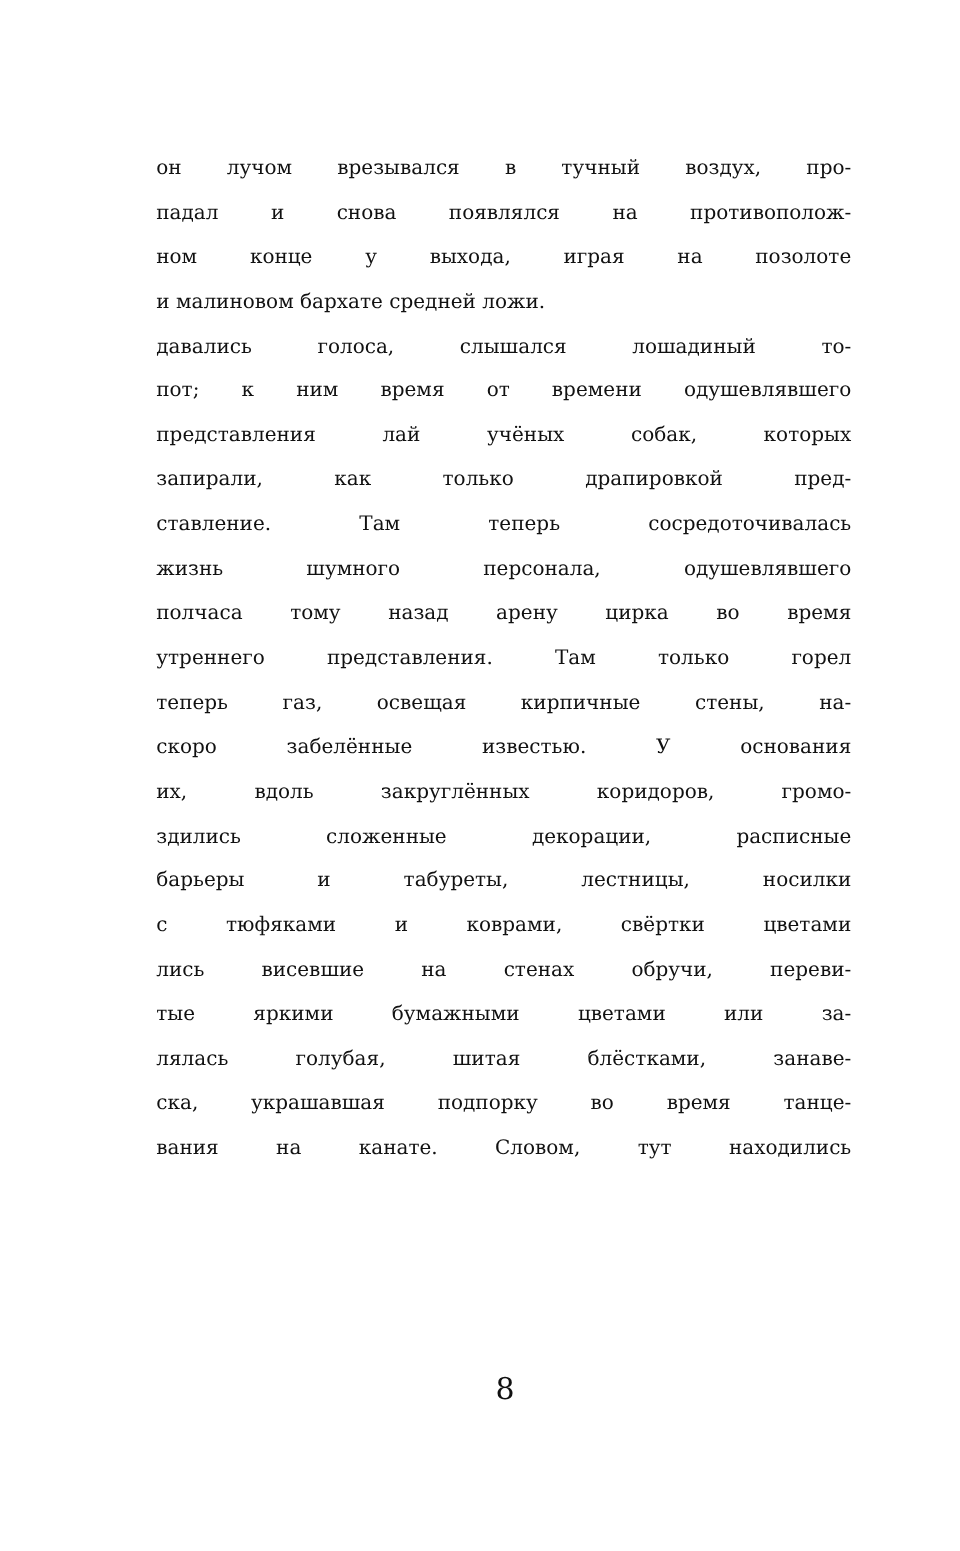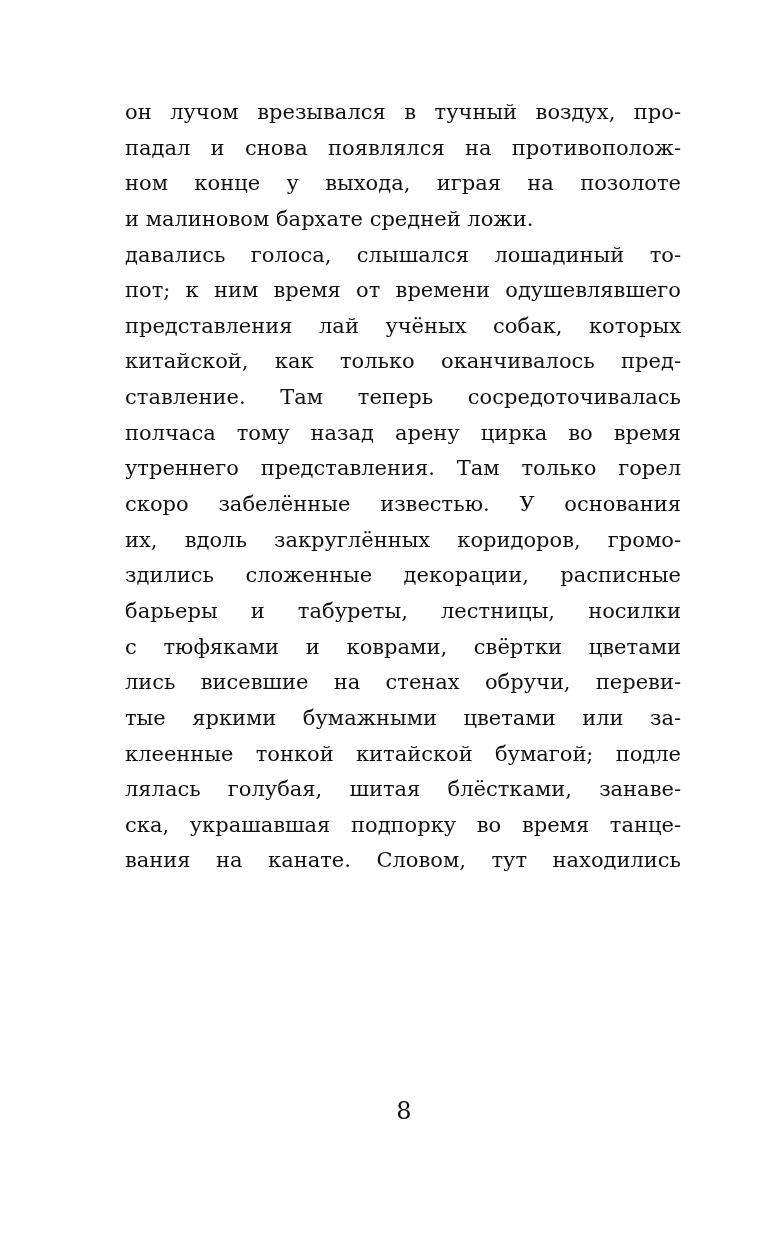--- a/index.html
+++ b/index.html
@@ -17,24 +17,24 @@
       position: absolute;
       left: 0;
       top: 0;
       width: 768px;
       height: 1241px;
       background: #ffffff;
     }
     .text-block {
       position: absolute;
       left: 125px;
-      top: 95px;
+      top: 116px;
       width: 556px;
       font-family: "DejaVu Serif", "Liberation Serif", serif;
-      font-size: 21px;
+      font-size: 16px;
       line-height: 35.65px;
       color: #111111;
     }
     .line {
       display: block;
       white-space: nowrap;
       text-align: justify;
       text-align-last: justify;
       height: 35.65px;
       overflow: visible;
@@ -66,32 +66,33 @@
       <span class="line">он лучом врезывался в тучный воздух, про-</span>
       <span class="line">падал и снова появлялся на противополож-</span>
       <span class="line">ном конце у выхода, играя на позолоте</span>
       <span class="line last">и малиновом бархате средней ложи.</span>
     </div>
 
     <div>
       <span class="line">давались голоса, слышался лошадиный то-</span>
       <span class="line">пот; к ним время от времени одушевлявшего</span>
       <span class="line">представления лай учёных собак, которых</span>
-      <span class="line">китайской, как только оканчивалось пред-</span>
+      <span class="line">запирали, как только драпировкой пред-</span>
       <span class="line">ставление. Там теперь сосредоточивалась</span>
+      <span class="line">жизнь шумного персонала, одушевлявшего</span>
       <span class="line">полчаса тому назад арену цирка во время</span>
       <span class="line">утреннего представления. Там только горел</span>
+      <span class="line">теперь газ, освещая кирпичные стены, на-</span>
       <span class="line">скоро забелённые известью. У основания</span>
       <span class="line">их, вдоль закруглённых коридоров, громо-</span>
       <span class="line">здились сложенные декорации, расписные</span>
       <span class="line">барьеры и табуреты, лестницы, носилки</span>
       <span class="line">с тюфяками и коврами, свёртки цветами</span>
       <span class="line">лись висевшие на стенах обручи, переви-</span>
       <span class="line">тые яркими бумажными цветами или за-</span>
-      <span class="line">клеенные тонкой китайской бумагой; подле</span>
       <span class="line">лялась голубая, шитая блёстками, занаве-</span>
       <span class="line">ска, украшавшая подпорку во время танце-</span>
       <span class="line">вания на канате. Словом, тут находились</span>
     </div>
   </div>
 
   <div class="page-number">8</div>
 </div>
 
 </body></html>

